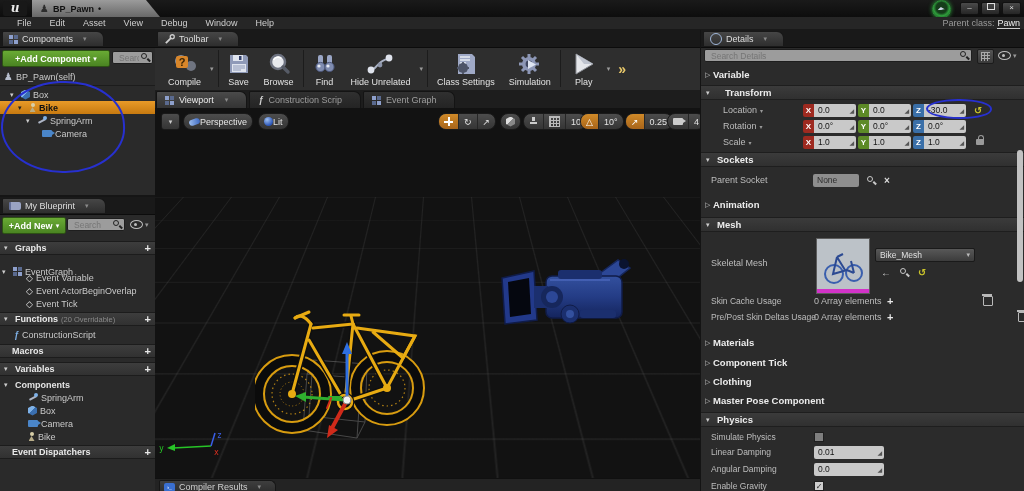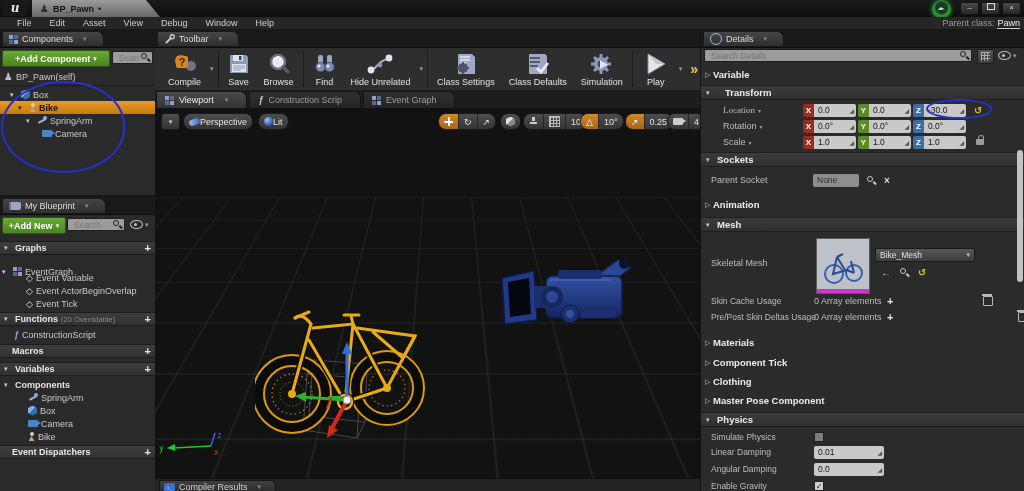--- a/index.html
+++ b/index.html
@@ -411,33 +411,20 @@
         <div class="ticon">
           <svg width="24" height="24" viewBox="0 0 24 24">
               <path d="M4 2h14l3 3v17H4z" fill="#9fa9c6"></path>
               <path d="M6 5h10M6 8h10M6 11h6" stroke="#e8ebf2" stroke-width="1.4"></path>
               <circle cx="9" cy="16" r="5" fill="#4e5568"></circle>
               <circle cx="9" cy="16" r="2" fill="#c9cede"></circle>
               <path d="M9 10v12M3 16h12M5.5 12.5l7 7M12.5 12.5l-7 7" stroke="#4e5568" stroke-width="1.8"></path>
             </svg>
         </div>
         <span class="lbl">Class Settings</span>
-      </div>
-      <div class="tbtn">
-        <div class="ticon">
-          <svg width="24" height="24" viewBox="0 0 24 24">
-              <path d="M3 2h16l2 2v18H3z" fill="#9fa9c6"></path>
-              <path d="M6 6h8M6 10h8M6 14h6" stroke="#3c4358" stroke-width="1.6"></path>
-              <rect x="4" y="5" width="1.8" height="1.8" fill="#3c4358"></rect>
-              <rect x="4" y="9" width="1.8" height="1.8" fill="#3c4358"></rect>
-              <rect x="4" y="13" width="1.8" height="1.8" fill="#3c4358"></rect>
-              <path d="M11 16l4 4 7-9" stroke="#e9edf5" stroke-width="2.6" fill="none"></path>
-            </svg>
-        </div>
-        <span class="lbl">Class Defaults</span>
       </div>
       <div class="tbtn">
         <div class="ticon">
           <svg width="24" height="24" viewBox="0 0 24 24">
               <circle cx="11" cy="12" r="7" fill="#8d97b6"></circle>
               <path d="M11 2v20M1 12h20M4 5l14 14M18 5L4 19" stroke="#8d97b6" stroke-width="3"></path>
               <circle cx="11" cy="12" r="3.4" fill="#3f4760"></circle>
               <path d="M10 8l8 4.5-8 4.5z" fill="#dfe5f2"></path>
             </svg>
         </div>
@@ -669,21 +656,21 @@
       <span class="exp">▷</span>
       <b style="color:#ececec;font-size:9.5px;">Variable</b>
     </div>
 
     <div class="dhdr" style="top:55px;gap:8px;">
       <span class="exp">▾</span>
       <b>Transform</b>
     </div>
 
     <div class="drow" style="top:73px;height:14px;">
-      <span class="dlabel" style="margin-left:22px;font-family:Liberation Serif, serif;">Location</span>
+      <span class="dlabel" style="margin-left:22px;">Location</span>
       <span style="color:#9a9a9a;font-size:6px;margin-left:3px;">▾</span>
       <div class="flex abs" style="left:102px;">
         <span class="axisbox" style="background:#9e2a20;">X</span>
         <span class="numfield" style="width:42px;">
             <span>0.0</span>
             <span class="rs">◢</span>
           </span>
         <span class="axisbox" style="background:#5d8a27;margin-left:2px;">Y</span>
         <span class="numfield" style="width:42px;">
             <span>0.0</span>

